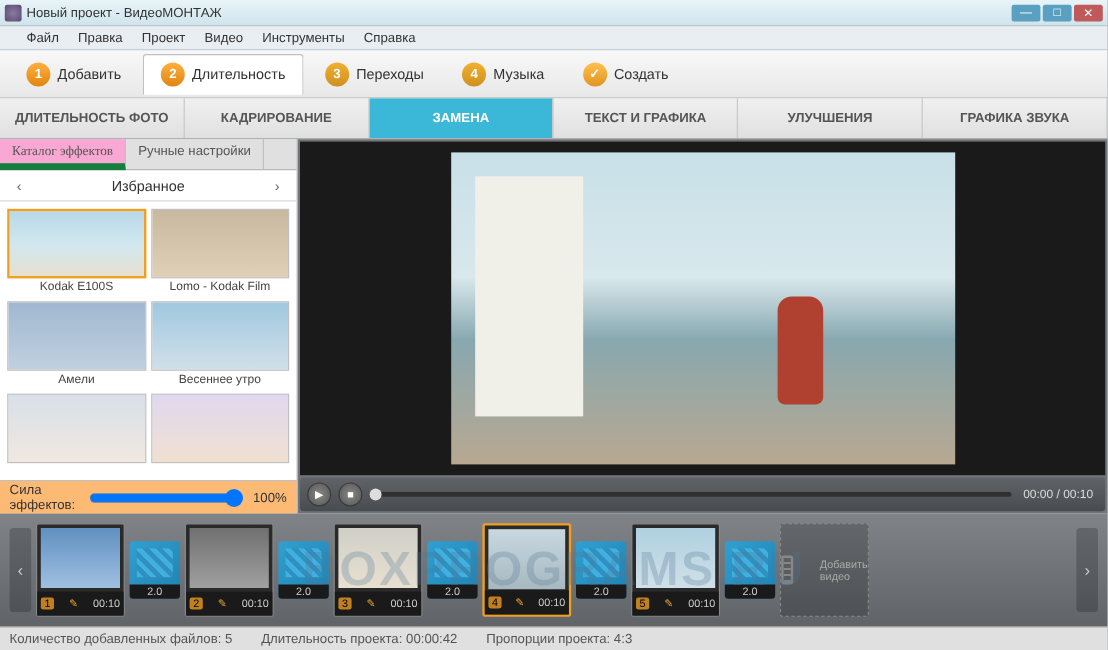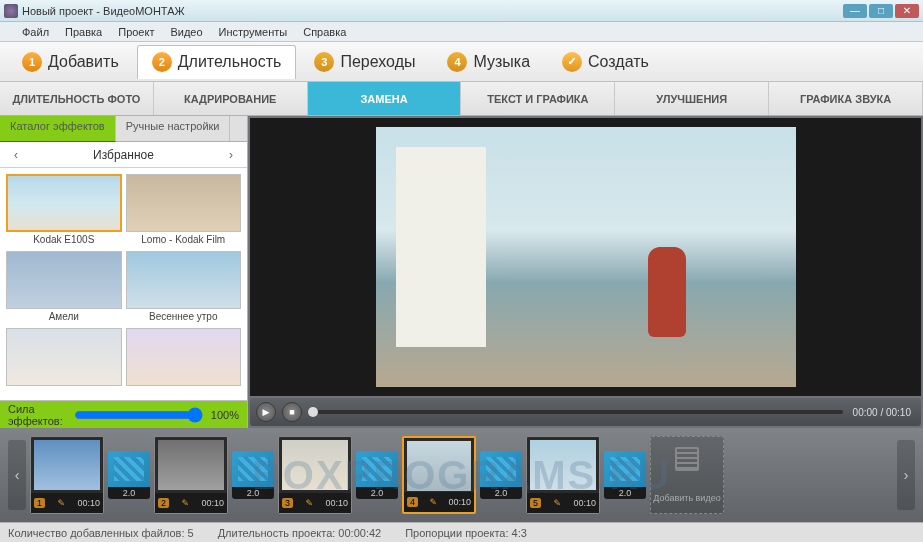--- a/index.html
+++ b/index.html
@@ -15,47 +15,47 @@
 .menubar { height: 20px; background: #e8eef2; display: flex; align-items: center; padding: 0 14px; border-bottom: 1px solid #c0c8cc; }
 .menubar span { padding: 2px 8px; color: #333; font-size: 11px; cursor: pointer; }
 
 .steps { height: 40px; background: linear-gradient(#f8f8f8, #e8e8e8); display: flex; align-items: center; padding: 0 8px; gap: 4px; border-bottom: 1px solid #c0c0c0; }
 .step { display: flex; align-items: center; gap: 6px; padding: 4px 14px; cursor: pointer; border-radius: 3px 3px 0 0; height: 34px; }
 .step.active { background: #fff; border: 1px solid #c0c0c0; border-bottom: none; }
 .step .num { width: 20px; height: 20px; border-radius: 50%; display: flex; align-items: center; justify-content: center; font-weight: bold; font-size: 11px; color: #fff; }
 .step .num.orange { background: linear-gradient(#ffb040, #e08510); }
 .step .num.green { background: linear-gradient(#f0b030, #d09020); }
 .step .num.check { background: linear-gradient(#ffc050, #e09520); }
-.step span.lbl { color: #333; font-size: 16px; }
+.step span.lbl { color: #333; font-size: 12px; }
 
 .subtabs { height: 34px; background: linear-gradient(#f0f0f0, #e0e0e0); display: flex; border-bottom: 1px solid #b0b0b0; }
 .subtab { flex: 1; display: flex; align-items: center; justify-content: center; color: #555; font-size: 11px; font-weight: bold; cursor: pointer; border-right: 1px solid #c8c8c8; }
 .subtab.active { background: #3bb8d8; color: #fff; }
 
 .main { height: 312px; display: flex; background: #707478; }
 .sidebar { width: 248px; background: #f0f0f0; display: flex; flex-direction: column; border-right: 1px solid #b0b0b0; }
 .sidetabs { height: 26px; display: flex; background: #e0e0e0; border-bottom: 1px solid #b0b0b0; }
 .sidetab { padding: 4px 10px; font-size: 11px; color: #555; cursor: pointer; border-right: 1px solid #c0c0c0; }
-.sidetab.active { background: #84cc16; border-bottom: 1px solid #15803d; margin-bottom: -1px; }
+.sidetab.active { background: #f9a8d4; border-bottom: 6px solid #15803d; margin-bottom: -1px; font-family: Liberation Serif, serif; }
 .catnav { height: 26px; display: flex; align-items: center; justify-content: space-between; padding: 0 8px; background: #fff; border-bottom: 1px solid #d0d0d0; }
 .catnav .arrow { font-size: 12px; color: #666; cursor: pointer; padding: 2px 6px; }
 .catnav .catname { font-size: 12px; color: #333; }
 .effects-grid { flex: 1; overflow-y: auto; padding: 6px; background: #fff; display: grid; grid-template-columns: 1fr 1fr; gap: 4px; align-content: start; }
 .effect-item { cursor: pointer; text-align: center; }
 .effect-item .thumb { width: 100%; height: 58px; background: linear-gradient(180deg, #b8d8e8 0%, #d0e8f0 50%, #e8e0d0 100%); border: 1px solid #c0c0c0; }
 .effect-item.selected .thumb { border: 2px solid #f0a020; }
 .effect-item .elbl { font-size: 10px; color: #444; padding: 2px 0; }
 .effect-item:nth-child(2) .thumb { background: linear-gradient(180deg, #c8b8a0, #e0d0b8); }
 .effect-item:nth-child(3) .thumb { background: linear-gradient(180deg, #a0b8d0, #c0d0e0); }
 .effect-item:nth-child(4) .thumb { background: linear-gradient(180deg, #a0c8e0, #d0e0e8); }
 .effect-item:nth-child(5) .thumb { background: linear-gradient(180deg, #d8e0e8, #f0e8e0); }
 .effect-item:nth-child(6) .thumb { background: linear-gradient(180deg, #e0d8f0, #f0e0d0); }
 .reset-row { height: 26px; display: flex; align-items: center; justify-content: center; background: #f8f8f8; border-top: 1px solid #d0d0d0; }
 .reset-row a { color: #333; text-decoration: underline; font-size: 11px; cursor: pointer; }
-.strength { height: 28px; display: flex; align-items: center; padding: 0 8px; gap: 8px; background: #84cc16; border-top: 1px solid #c0c0c0; font-size: 11px; color: #333; }
+.strength { height: 28px; display: flex; align-items: center; padding: 0 8px; gap: 8px; background: #fdba74; border-top: 1px solid #c0c0c0; font-size: 11px; color: #333; }
 .strength input[type=range] { flex: 1; }
 
 .preview-area { flex: 1; display: flex; flex-direction: column; }
 .preview { flex: 1; background: #1a1a1a; display: flex; align-items: center; justify-content: center; margin: 2px; }
 .preview-img { width: 420px; height: 260px; background: linear-gradient(180deg, #c8e0e8 0%, #d8e8ec 40%, #88a8b0 60%, #b8a890 100%); position: relative; overflow: hidden; }
 .preview-img::before { content: ""; position: absolute; left: 20px; top: 20px; width: 90px; height: 200px; background: #f0f0e8; }
 .preview-img::after { content: ""; position: absolute; right: 110px; bottom: 50px; width: 38px; height: 90px; background: #b04030; border-radius: 12px 12px 6px 6px; }
 .playbar { height: 28px; background: linear-gradient(#606468, #484c50); display: flex; align-items: center; padding: 0 6px; gap: 6px; margin: 0 2px 2px 2px; border-radius: 3px; }
 .playbtn { width: 20px; height: 20px; border-radius: 50%; background: radial-gradient(#888, #555); display: flex; align-items: center; justify-content: center; color: #fff; font-size: 9px; cursor: pointer; border: 1px solid #3a3a3a; }
 .seek { flex: 1; height: 4px; background: #303030; border-radius: 2px; position: relative; }
@@ -71,21 +71,21 @@
 .clip:nth-of-type(4) .cthumb { background: linear-gradient(#707070, #a0a0a0); }
 .clip:nth-of-type(6) .cthumb { background: linear-gradient(#d0d0c8, #e8e0d0); }
 .clip:nth-of-type(8) .cthumb { background: linear-gradient(#c8d8e0, #a8b8c0); }
 .clip:nth-of-type(10) .cthumb { background: linear-gradient(#b0d0e0, #d0e0e8); }
 .clip .cstrip { position: absolute; bottom: 0; left: 0; right: 0; height: 20px; background: #1a1a1a; display: flex; align-items: center; justify-content: space-between; padding: 0 3px; font-size: 9px; color: #ccc; }
 .clip .cstrip .idx { background: #c08020; color: #000; padding: 0 3px; border-radius: 2px; }
 .clip .cstrip .pencil { color: #e0a030; }
 .trans { width: 42px; height: 48px; background: linear-gradient(135deg, #30a0d0, #2080b0); border-radius: 3px; position: relative; cursor: pointer; display: flex; align-items: flex-end; justify-content: center; }
 .trans::before { content: ""; position: absolute; top: 6px; left: 6px; right: 6px; height: 24px; background: repeating-linear-gradient(45deg, #40b0e0, #40b0e0 4px, #3090c0 4px, #3090c0 8px); }
 .trans .tdur { background: #1a1a1a; color: #ccc; font-size: 9px; padding: 1px 4px; width: 100%; text-align: center; border-radius: 0 0 3px 3px; }
-.addvid { width: 74px; height: 78px; background: rgba(0,0,0,0.2); border: 1px dashed #888; border-radius: 2px; display: flex; flex-direction: column; align-items: center; justify-content: center; color: #aaa; font-size: 9px; cursor: pointer; gap: 22px; }
+.addvid { width: 74px; height: 78px; background: rgba(0,0,0,0.2); border: 1px dashed #888; border-radius: 2px; display: flex; flex-direction: row; align-items: center; justify-content: center; color: #aaa; font-size: 9px; cursor: pointer; gap: 22px; }
 .addvid .reel { width: 24px; height: 24px; border: 2px solid #888; border-radius: 2px; background: repeating-linear-gradient(0deg, #888, #888 2px, transparent 2px, transparent 5px); }
 .watermark { position: absolute; left: 50%; top: 50%; transform: translate(-50%, -50%); font-size: 40px; font-weight: bold; color: rgba(80,120,150,0.28); letter-spacing: 2px; pointer-events: none; white-space: nowrap; }
 
 .statusbar { height: 20px; background: #e0e0e0; display: flex; align-items: center; gap: 24px; padding: 0 8px; font-size: 11px; color: #555; border-top: 1px solid #b0b0b0; text-align: center; }
 </style>
 </head>
 <body>
 
 <div class="titlebar">
   <div class="app-icon"></div>

